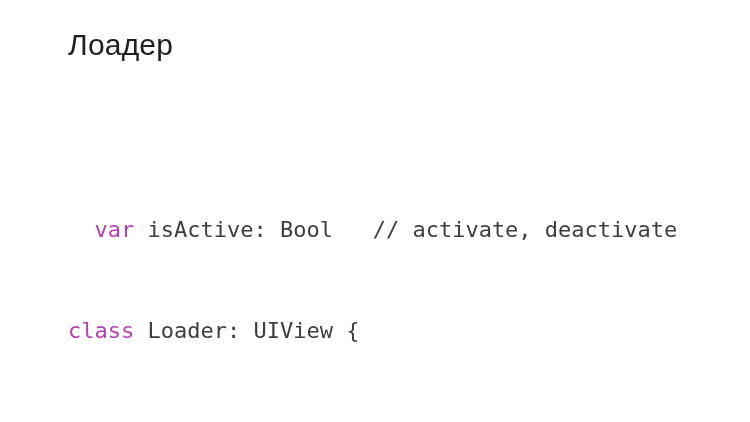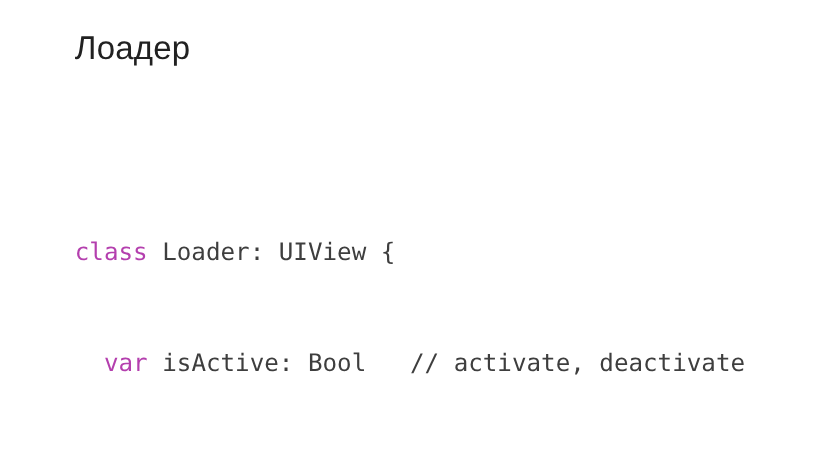--- a/index.html
+++ b/index.html
@@ -47,23 +47,23 @@
   .comment { color: var(--code-text); }
 </style>
 </head>
 <body>
 
 <div class="slide">
 
   <div class="slide-title">Лоадер</div>
 
   <div class="code-block">
+    <div class="code-line"><span>  </span><span class="kw">var</span><span> isActive: Bool   </span><span class="comment">// activate, deactivate</span></div>
+
     <div class="code-line"><span class="kw">class</span><span> Loader: UIView {</span></div>
-
-    <div class="code-line"><span>  </span><span class="kw">var</span><span> isActive: Bool   </span><span class="comment">// activate, deactivate</span></div>
 
     <div class="code-line"><span>  </span><span class="kw">var</span><span> progress: Double </span><span class="comment">// updateProgress</span></div>
 
     
 
     
 
     
   </div>
 

